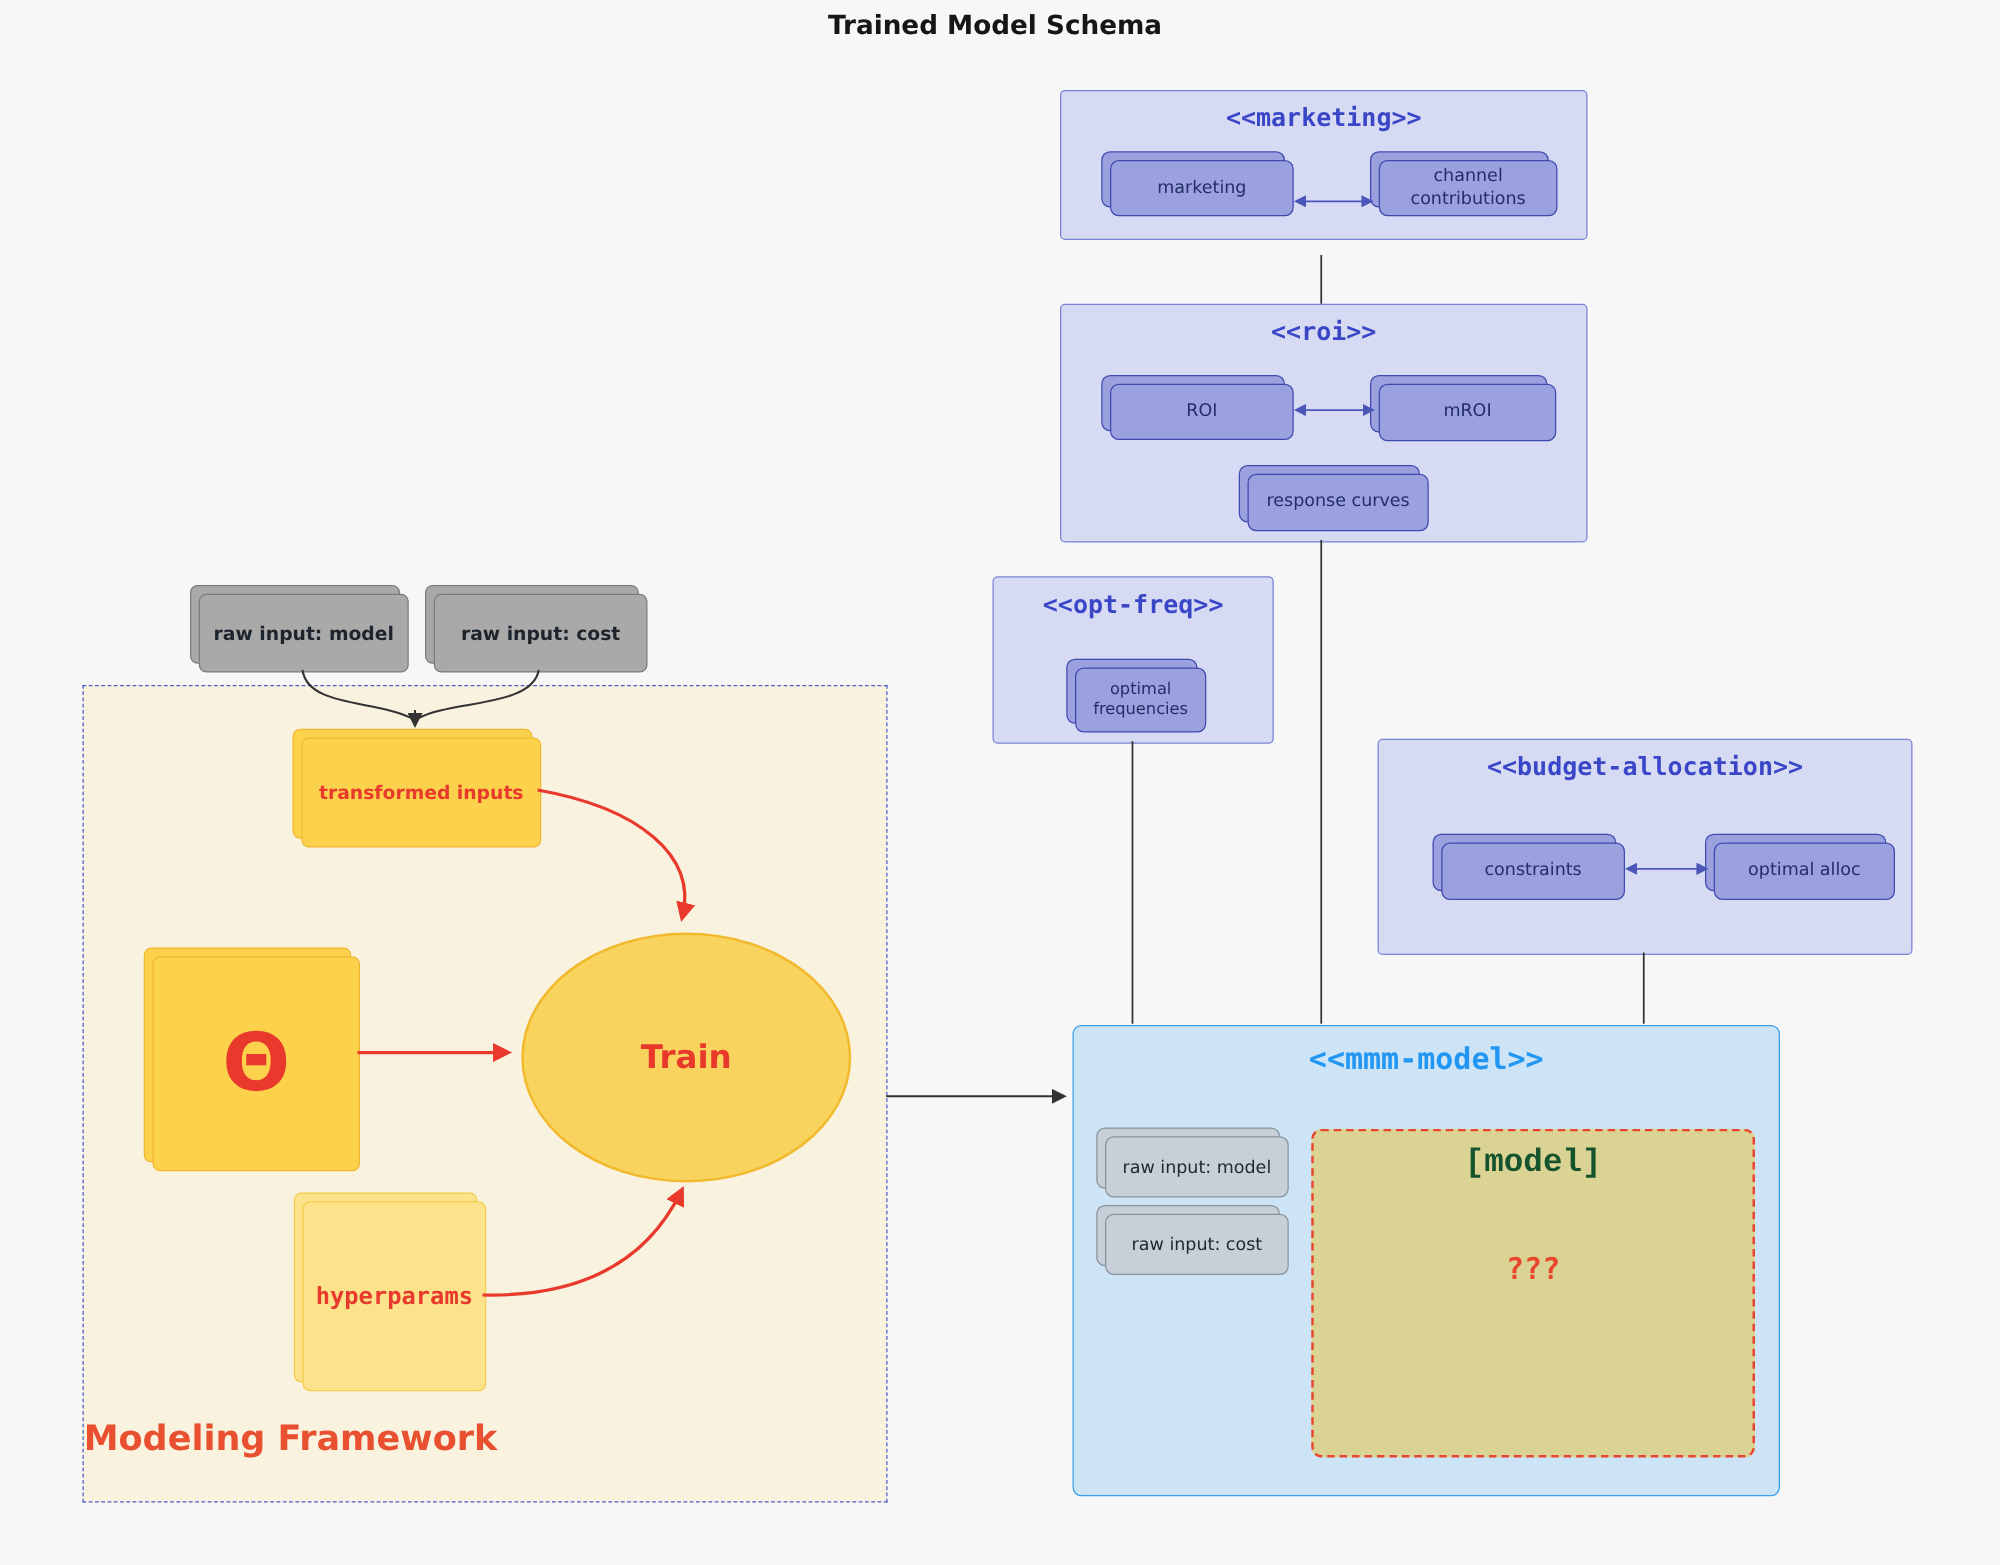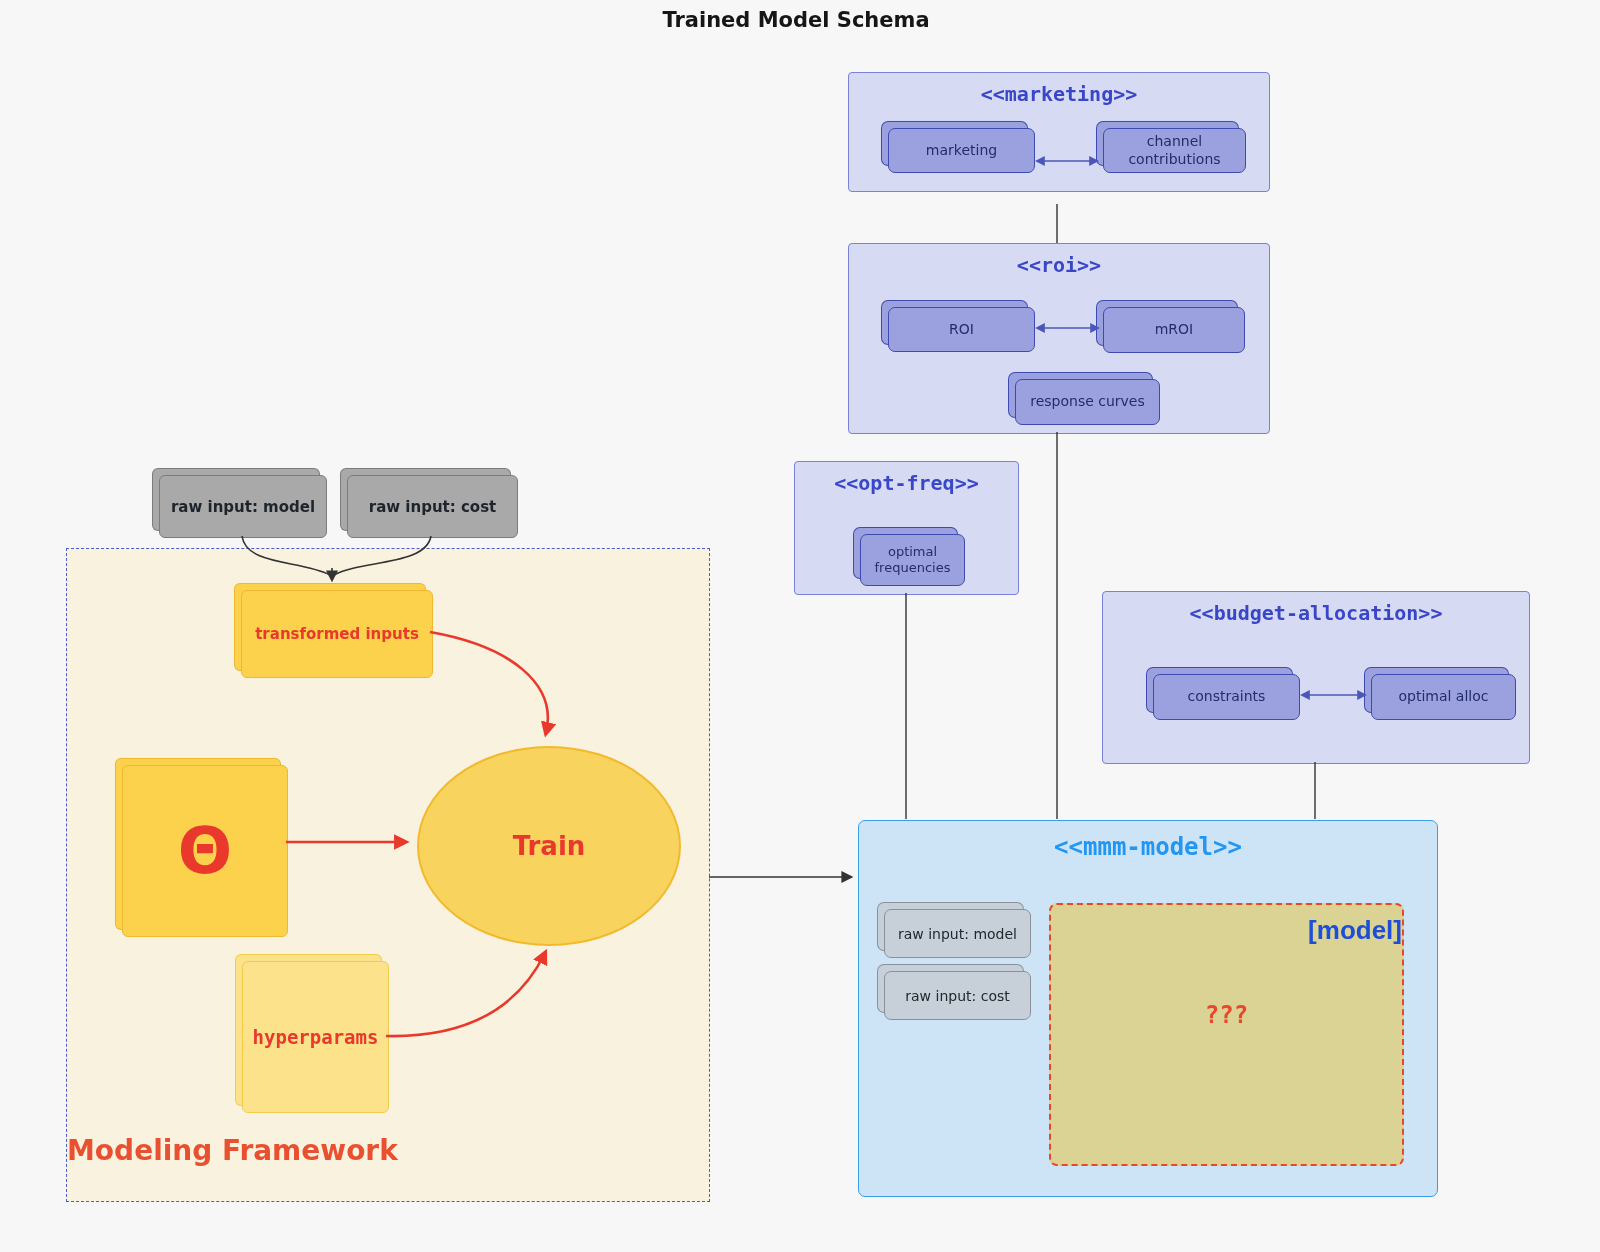--- a/index.html
+++ b/index.html
@@ -13,29 +13,29 @@
 
   
   .pgroup{position:absolute;background:#d6daf2;border:1px solid #7a82d8;border-radius:4px;z-index:0;}
   .ptitle{position:absolute;left:0;top:9px;width:100%;text-align:center;color:#3a46c8;
           font-family:"DejaVu Sans Mono","Liberation Mono",monospace;font-weight:bold;font-size:20px;}
   .pnode{--sf:#9ba1de;--sb:#3f4ab0;position:absolute;background:#9ba1de;border:1px solid #3f4ab0;
          border-radius:7px;display:flex;align-items:center;justify-content:center;
          font-size:14px;color:#232d66;text-align:center;line-height:1.25;}
 
   
-  .bgroup{position:absolute;background:#cde4f7;border:1.5px solid #38a0e8;border-radius:7px;z-index:0;padding-left:14px;}
+  .bgroup{position:absolute;background:#cde4f7;border:1.5px solid #38a0e8;border-radius:7px;z-index:0;}
   .btitle{position:absolute;left:0;top:12px;width:100%;text-align:center;color:#2196f3;
           font-family:"DejaVu Sans Mono","Liberation Mono",monospace;font-weight:bold;font-size:24px;}
   .bnode{--sf:#c7d0d8;--sb:#8a9298;position:absolute;background:#c7d0d8;border:1px solid #8a9298;
          border-radius:7px;display:flex;align-items:center;justify-content:center;
          font-size:14px;color:#22282d;}
   .model-box{position:absolute;background:#dbd394;border:2.5px dashed #e8472d;border-radius:8px;}
-  .model-title{position:absolute;left:0;top:10px;width:100%;text-align:right;color:#1d4ed8;
-               font-family:Liberation Sans, sans-serif;font-weight:bold;font-size:26px;}
+  .model-title{position:absolute;left:0;top:10px;width:100%;text-align:center;color:#14532d;
+               font-family:Liberation Mono, monospace;font-weight:bold;font-size:26px;}
   .model-q{position:absolute;left:0;top:96px;width:100%;text-align:center;color:#e8472d;
            font-family:"DejaVu Sans Mono","Liberation Mono",monospace;font-weight:bold;font-size:24px;}
 
   
   .framework{position:absolute;left:66px;top:548px;width:642px;height:652px;background:#f9f2df;
              border:1.5px dashed #4a5cd0;border-radius:0;z-index:0;}
   .fw-label{position:absolute;left:0;top:585px;width:100%;text-align:left;color:#e85030;
             font-size:28px;font-weight:bold;}
   .gnode{--sf:#a9a9a9;--sb:#7c7c7c;position:absolute;background:#a9a9a9;border:1px solid #7c7c7c;
          border-radius:6px;display:flex;align-items:center;justify-content:center;
@@ -62,21 +62,21 @@
   <div class="pgroup" style="left:848px;top:72px;width:420px;height:118px">
     <div class="ptitle">&lt;&lt;marketing&gt;&gt;</div>
     <div class="pnode stack" style="left:39px;top:55px;width:145px;height:43px">marketing</div>
     <div class="pnode stack" style="left:254px;top:55px;width:141px;height:43px">channel contributions</div>
   </div>
 
   <div class="pgroup" style="left:848px;top:243px;width:420px;height:189px">
     <div class="ptitle">&lt;&lt;roi&gt;&gt;</div>
     <div class="pnode stack" style="left:39px;top:63px;width:145px;height:43px">ROI</div>
     <div class="pnode stack" style="left:254px;top:63px;width:140px;height:44px">mROI</div>
-    <div class="pnode stack" style="left:166px;top:135px;width:143px;height:44px">response curves</div>
+    <div class="pnode stack" style="left:149px;top:135px;width:143px;height:44px">response curves</div>
   </div>
 
   <div class="pgroup" style="left:794px;top:461px;width:223px;height:132px">
     <div class="ptitle">&lt;&lt;opt-freq&gt;&gt;</div>
     <div class="pnode stack" style="left:65px;top:72px;width:103px;height:50px;font-size:13px">optimal frequencies</div>
   </div>
 
   <div class="pgroup" style="left:1102px;top:591px;width:426px;height:171px">
     <div class="ptitle">&lt;&lt;budget-allocation&gt;&gt;</div>
     <div class="pnode stack" style="left:50px;top:82px;width:145px;height:44px">constraints</div>

